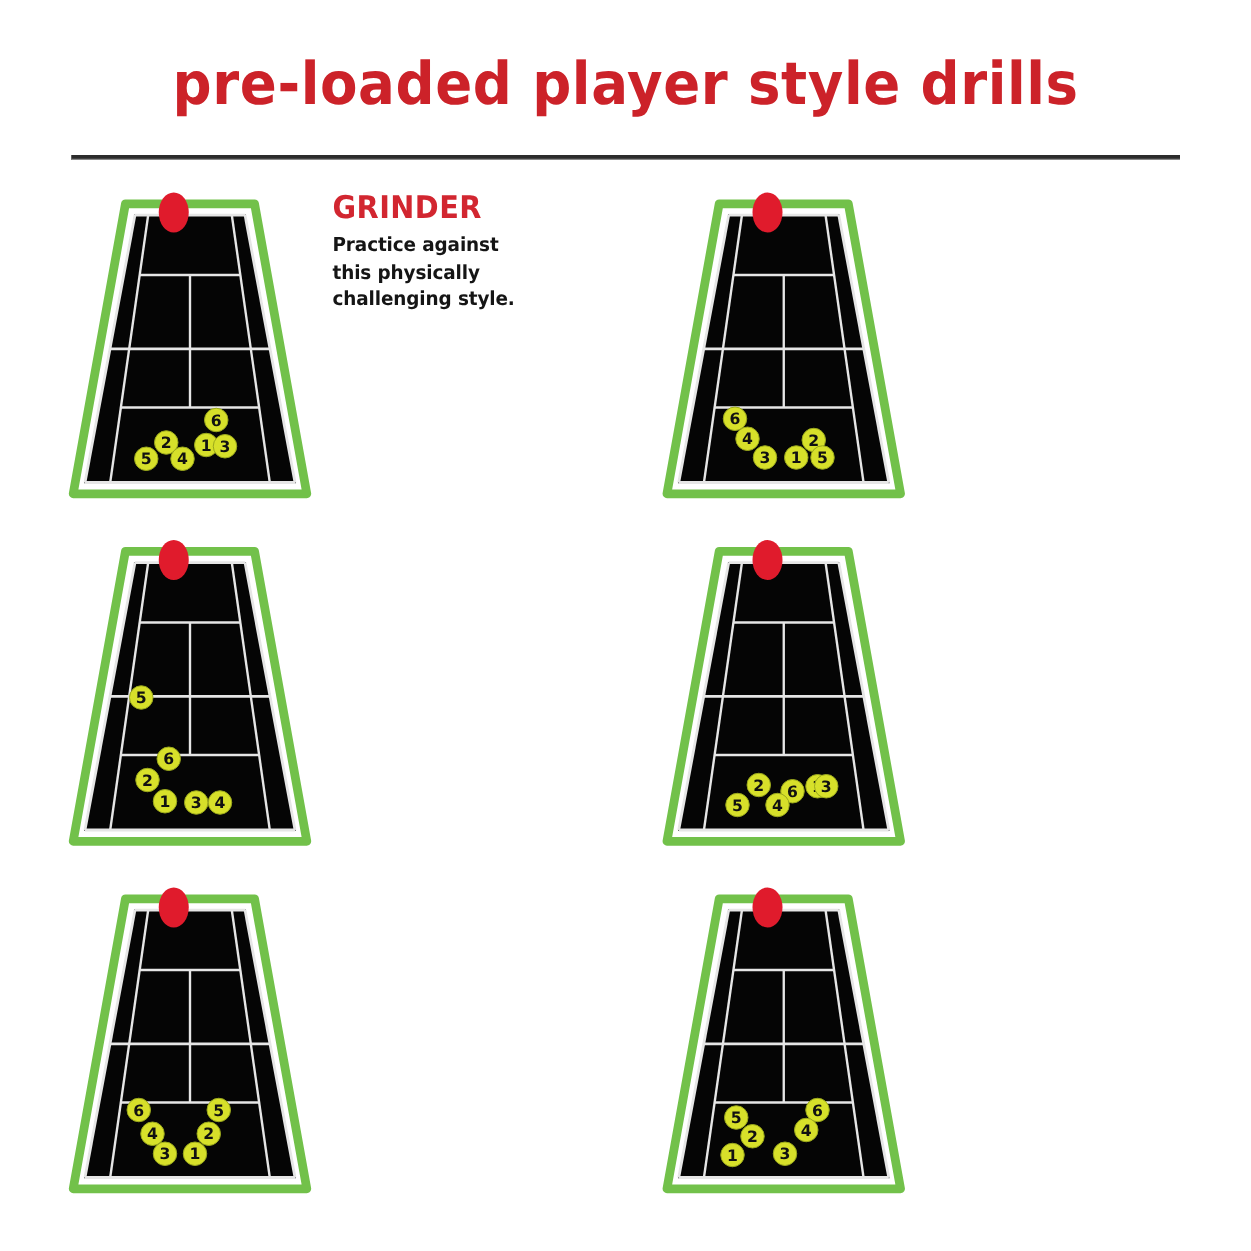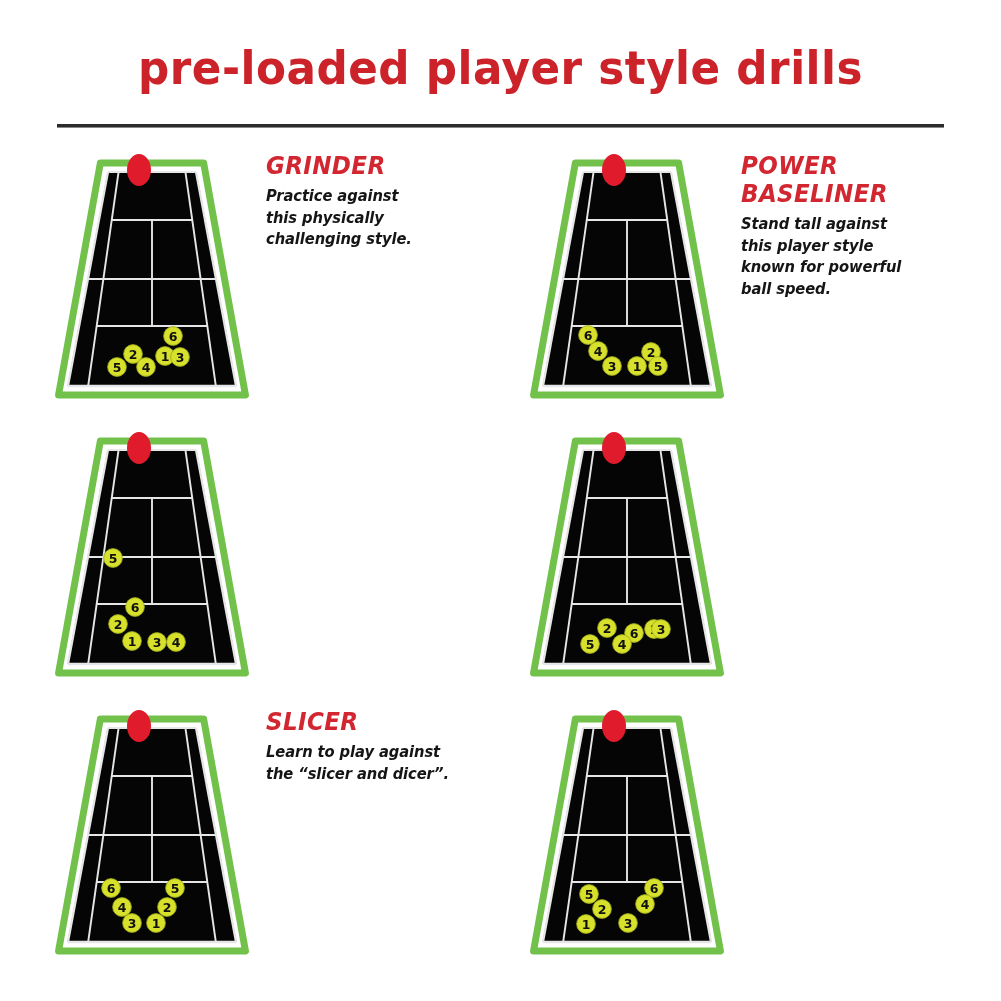--- a/index.html
+++ b/index.html
@@ -78,21 +78,20 @@
     height: 240px;
     overflow: visible;
   }
 
   
   .drill-text {
     position: absolute;
     left: 226px;
     top: 6px;
     width: 240px;
-    font-style: italic;
   }
   .drill-heading {
     color: #d22630;
     font-family: "DejaVu Sans", sans-serif;
     font-weight: 700;
     font-size: 25px;
     line-height: 28px;
     letter-spacing: 0.4px;
     transform: scaleX(0.92);
     transform-origin: left center;
@@ -204,28 +203,20 @@
           <g>
             <circle cx="107" cy="212" r="9.4" fill="#d7e02a" stroke="#9aa81c" stroke-width="0.8"></circle>
             <text x="107" y="216.6" text-anchor="middle" font-family="&quot;DejaVu Sans&quot;, sans-serif" font-size="12.5" font-weight="700" fill="#111111">1</text>
           </g>
           <g>
             <circle cx="128" cy="212" r="9.4" fill="#d7e02a" stroke="#9aa81c" stroke-width="0.8"></circle>
             <text x="128" y="216.6" text-anchor="middle" font-family="&quot;DejaVu Sans&quot;, sans-serif" font-size="12.5" font-weight="700" fill="#111111">5</text>
           </g>
         </svg>
       </div>
-      <div class="drill-text">
-        <div class="drill-heading">POWER
-BASELINER</div>
-        <div class="drill-body">Stand tall against
-this player style
-known for powerful
-ball speed.</div>
-      </div>
     </div>
     <div class="drill-card row-1 col-0">
       <div class="court-wrap">
         <svg class="court-svg" viewBox="0 0 200 240">
           <polygon points="45.35,9 148.65,9 190.45,241 3.549999999999997,241" fill="none" stroke="#72c14a" stroke-width="7" stroke-linejoin="round"></polygon>
           <polygon points="53,18 141,18 181,232 13,232" fill="#050505" stroke="#050505" stroke-width="1"></polygon>
           <line x1="53" y1="18" x2="141" y2="18" stroke="#e6e6e6" stroke-width="2.2"></line>
           <line x1="13" y1="232" x2="181" y2="232" stroke="#e6e6e6" stroke-width="2.4"></line>
           <line x1="53" y1="18" x2="13" y2="232" stroke="#e6e6e6" stroke-width="2.2"></line>
           <line x1="141" y1="18" x2="181" y2="232" stroke="#e6e6e6" stroke-width="2.2"></line>
@@ -341,25 +332,20 @@
           <g>
             <circle cx="77" cy="213" r="9.4" fill="#d7e02a" stroke="#9aa81c" stroke-width="0.8"></circle>
             <text x="77" y="217.6" text-anchor="middle" font-family="&quot;DejaVu Sans&quot;, sans-serif" font-size="12.5" font-weight="700" fill="#111111">3</text>
           </g>
           <g>
             <circle cx="101" cy="213" r="9.4" fill="#d7e02a" stroke="#9aa81c" stroke-width="0.8"></circle>
             <text x="101" y="217.6" text-anchor="middle" font-family="&quot;DejaVu Sans&quot;, sans-serif" font-size="12.5" font-weight="700" fill="#111111">1</text>
           </g>
         </svg>
       </div>
-      <div class="drill-text">
-        <div class="drill-heading">SLICER</div>
-        <div class="drill-body">Learn to play against
-the “slicer and dicer”.</div>
-      </div>
     </div>
     <div class="drill-card row-2 col-1">
       <div class="court-wrap">
         <svg class="court-svg" viewBox="0 0 200 240">
           <polygon points="45.35,9 148.65,9 190.45,241 3.549999999999997,241" fill="none" stroke="#72c14a" stroke-width="7" stroke-linejoin="round"></polygon>
           <polygon points="53,18 141,18 181,232 13,232" fill="#050505" stroke="#050505" stroke-width="1"></polygon>
           <line x1="53" y1="18" x2="141" y2="18" stroke="#e6e6e6" stroke-width="2.2"></line>
           <line x1="13" y1="232" x2="181" y2="232" stroke="#e6e6e6" stroke-width="2.4"></line>
           <line x1="53" y1="18" x2="13" y2="232" stroke="#e6e6e6" stroke-width="2.2"></line>
           <line x1="141" y1="18" x2="181" y2="232" stroke="#e6e6e6" stroke-width="2.2"></line>

